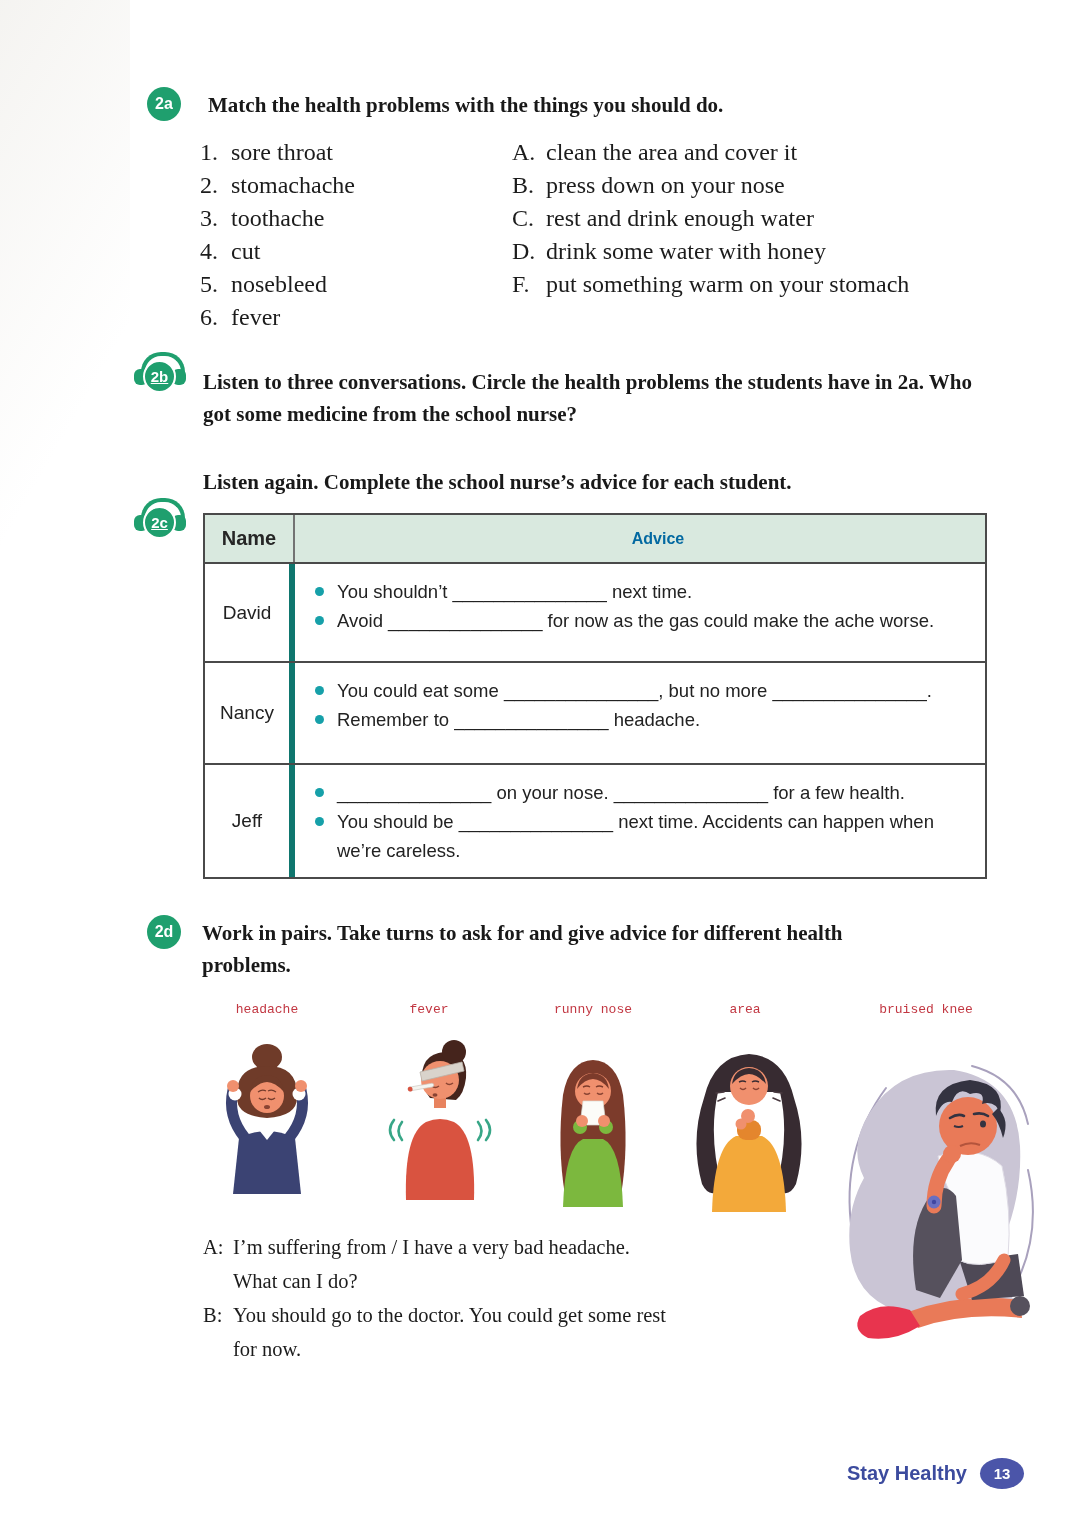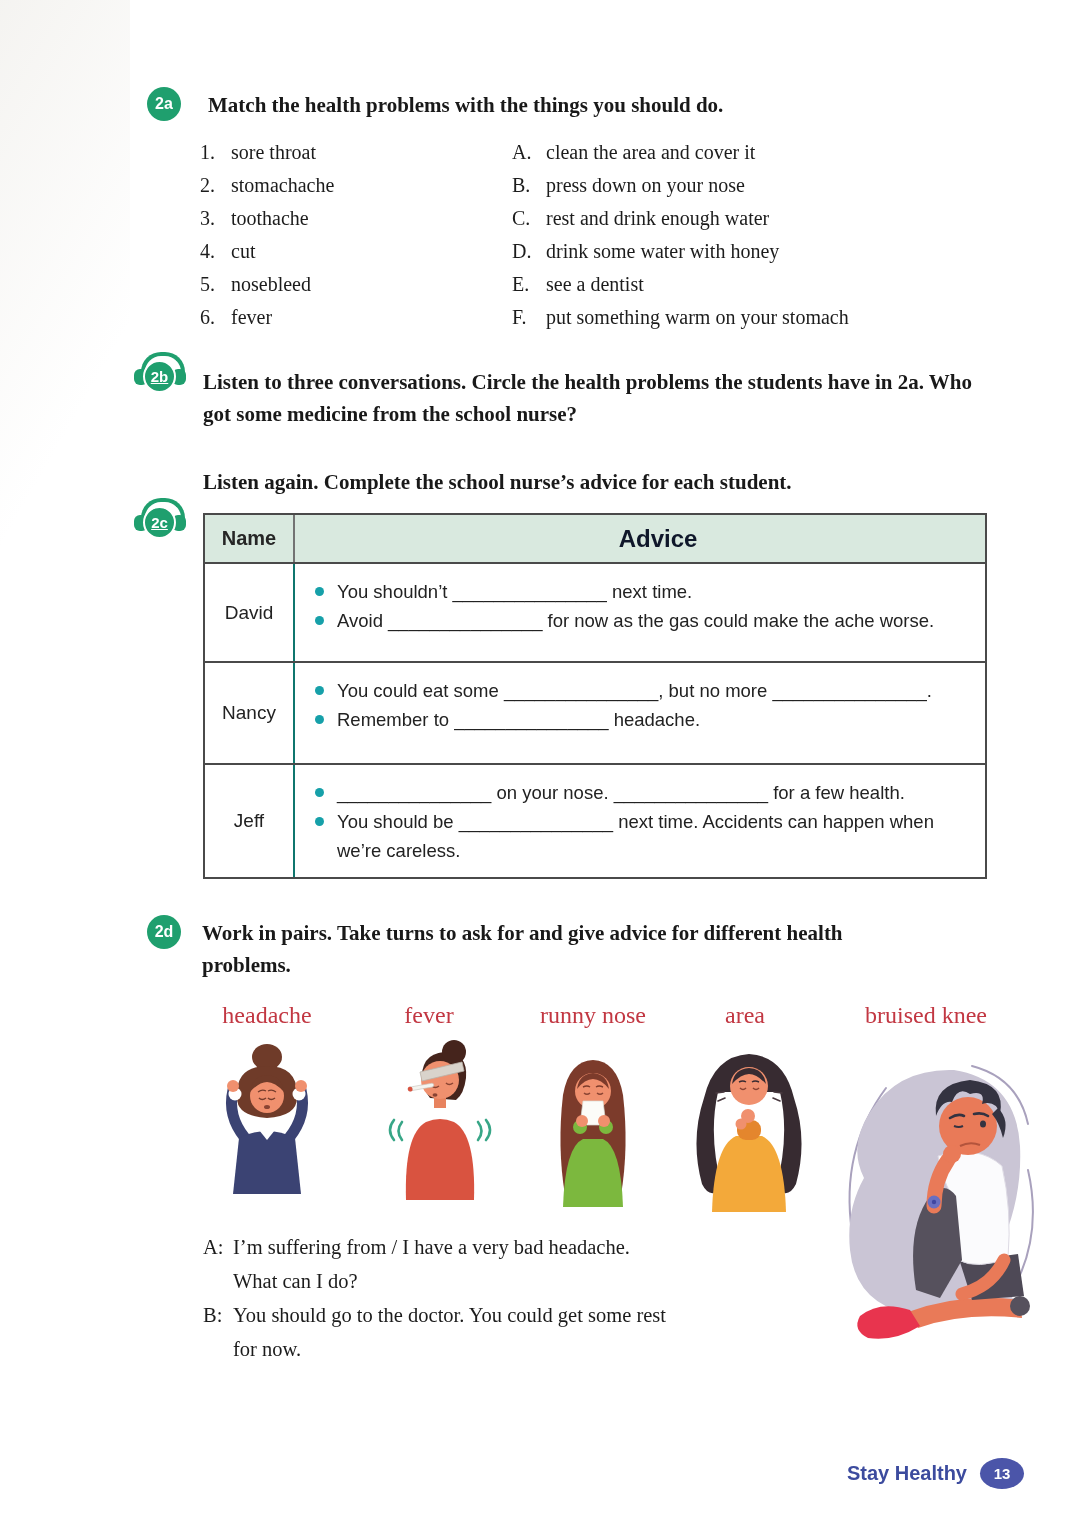--- a/index.html
+++ b/index.html
@@ -19,42 +19,42 @@
   .hbadge .pad{position:absolute;top:17px;width:14px;height:16px;border-radius:6px;background:var(--badge_green,#1f9f6e);}
   .hbadge .pad.l{left:0;} .hbadge .pad.r{right:0;}
   .hbadge .circle{position:absolute;left:9px;top:8px;width:33px;height:33px;border-radius:50%;
          background:var(--badge_green,#1f9f6e);border:2px solid #fff;box-sizing:border-box;
          color:#fff;display:flex;align-items:center;justify-content:center;
          font:bold 15px "Liberation Sans",sans-serif;text-decoration:underline;}
 
   .act-title{font-weight:bold;font-size:21px;line-height:32px;color:#191919;}
 
   
-  .match-col{font-size:20px;}
+  .match-col{font-size:24px;}
   .match-item{height:33px;line-height:33px;white-space:nowrap;}
   .match-item .num{display:inline-block;}
 
   
   .ntable{position:absolute;left:203px;top:513px;width:784px;border:2px solid #4a4a4a;
           font-family:"Liberation Sans",sans-serif;box-sizing:border-box;}
   .thead{display:flex;background:var(--table_header_bg,#d9e9df);border-bottom:2px solid #4a4a4a;height:47px;}
   .th-name{width:90px;border-right:2px solid #737373;display:flex;align-items:center;justify-content:center;
            font-weight:bold;font-size:20px;color:#262626;box-sizing:border-box;}
-  .th-adv{flex:1;display:flex;align-items:center;justify-content:center;font-weight:bold;font-size:24px;color:#0f172a;margin-left:36px;}
+  .th-adv{flex:1;display:flex;align-items:center;justify-content:center;font-weight:bold;font-size:16px;color:#0369a1;margin-left:36px;}
   .trow{display:flex;border-bottom:2px solid #4a4a4a;}
   .trow:last-child{border-bottom:none;}
-  .td-name{width:90px;border-right:2px solid #0f766e;display:flex;align-items:center;justify-content:center;
+  .td-name{width:90px;border-right:6px solid #0f766e;display:flex;align-items:center;justify-content:center;
            font-size:19px;color:#222;box-sizing:border-box;}
   .td-adv{flex:1;padding:13px 16px 12px 20px;}
   .adv-line{display:flex;gap:13px;font-size:18.5px;line-height:29px;color:#222;}
   .bullet{flex:none;width:9px;height:9px;border-radius:50%;background:var(--bullet_teal,#16a0a9);margin-top:10px;}
 
   
-  .hlabel{position:absolute;width:190px;text-align:center;font-family:Liberation Serif, serif;
-          font-size:24px;color:var(--label_red,#c23742);}
+  .hlabel{position:absolute;width:190px;text-align:center;font-family:Liberation Mono, monospace;
+          font-size:13px;color:var(--label_red,#c23742);}
 
   
   .dialogue{position:absolute;left:203px;top:1230px;width:600px;font-size:20.5px;line-height:34px;}
   .drow{display:flex;}
   .dspk{width:30px;flex:none;}
 
   
   .footer{position:absolute;top:1458px;right:56px;display:flex;align-items:center;gap:13px;
           font-family:"Liberation Sans",sans-serif;}
   .funit{color:var(--footer_blue,#3c4b9e);font-weight:bold;font-size:20px;}
@@ -76,21 +76,20 @@
     <div class="match-item"><span class="num" style="width:31px;">4.</span><span>cut</span></div>
     <div class="match-item"><span class="num" style="width:31px;">5.</span><span>nosebleed</span></div>
     <div class="match-item"><span class="num" style="width:31px;">6.</span><span>fever</span></div>
   </div>
 
   <div class="abs match-col" style="left:512px;top:136px;">
     <div class="match-item"><span class="num" style="width:34px;">A.</span><span>clean the area and cover it</span></div>
     <div class="match-item"><span class="num" style="width:34px;">B.</span><span>press down on your nose</span></div>
     <div class="match-item"><span class="num" style="width:34px;">C.</span><span>rest and drink enough water</span></div>
     <div class="match-item"><span class="num" style="width:34px;">D.</span><span>drink some water with honey</span></div>
-    <div class="match-item"><span class="num" style="width:34px;">E.</span><span>see a dentist</span></div>
     <div class="match-item"><span class="num" style="width:34px;">F.</span><span>put something warm on your stomach</span></div>
   </div>
 
   <div class="abs hbadge" style="left:134px;top:352px;">
     <div class="band"></div>
     <div class="pad l"></div>
     <div class="pad r"></div>
     <div class="circle">2b</div>
   </div>
   <div class="abs act-title" style="left:203px;top:366px;width:778px;">Listen to three conversations. Circle the health problems the students have in 2a. Who got some medicine from the school nurse?</div>

